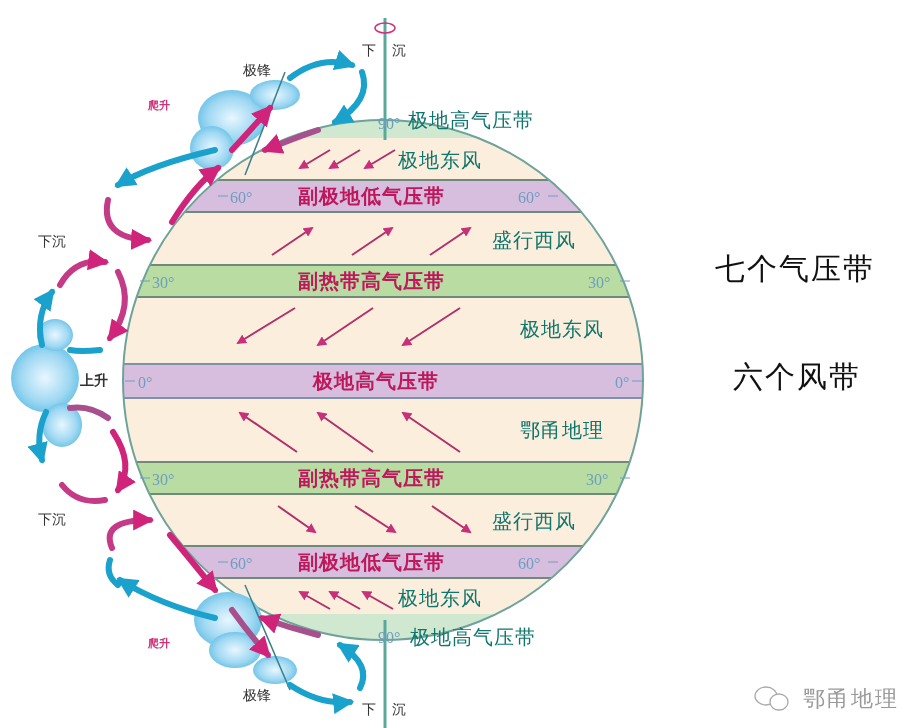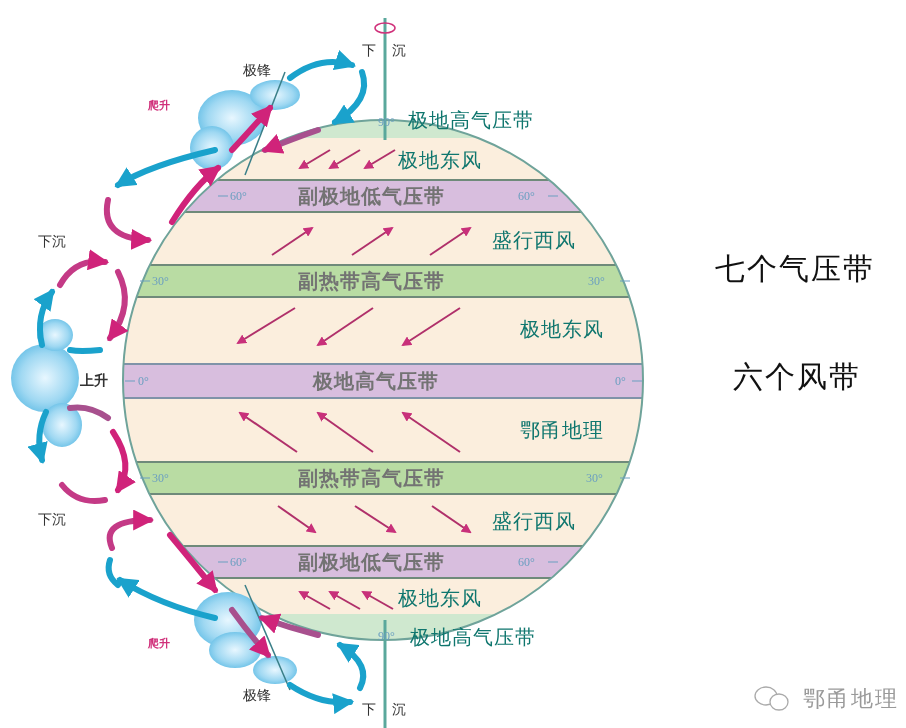--- a/index.html
+++ b/index.html
@@ -1,22 +1,22 @@
 <!DOCTYPE html>
 <html><head>
 <meta charset="utf-8">
 <style>
   html, body { margin: 0; padding: 0; background: #ffffff; }
   body { width: 906px; height: 728px; position: relative; overflow: hidden;
          font-family: "DejaVu Sans", "Liberation Sans", sans-serif; }
   #stage { position: absolute; left: 0; top: 0; width: 906px; height: 728px; }
   .lbl { position: absolute; white-space: nowrap; line-height: 1; }
-  .band-label { font-size: 20px; color: #737373; font-weight: bold; letter-spacing: 1px; }
+  .band-label { font-size: 20px; color: #be185d; font-weight: bold; letter-spacing: 1px; }
   .wind-label { font-size: 20px; color: #0f766e; letter-spacing: 1px; }
-  .lat { font-family: "Liberation Serif", serif; font-size: 12px; color: #6b9fc0; }
+  .lat { font-family: "Liberation Serif", serif; font-size: 16px; color: #6b9fc0; }
   .side { font-size: 14px; color: #333; }
   .climb { font-size: 11px; color: #d0307a; font-weight: bold; }
   .big { font-family: "DejaVu Serif", "Liberation Serif", serif; font-size: 30px; color: #111; letter-spacing: 2px; }
   .wm { font-size: 22px; color: #9a9a9a; letter-spacing: 2px; }
 </style>
 </head>
 <body>
 
 <div id="stage">
 

